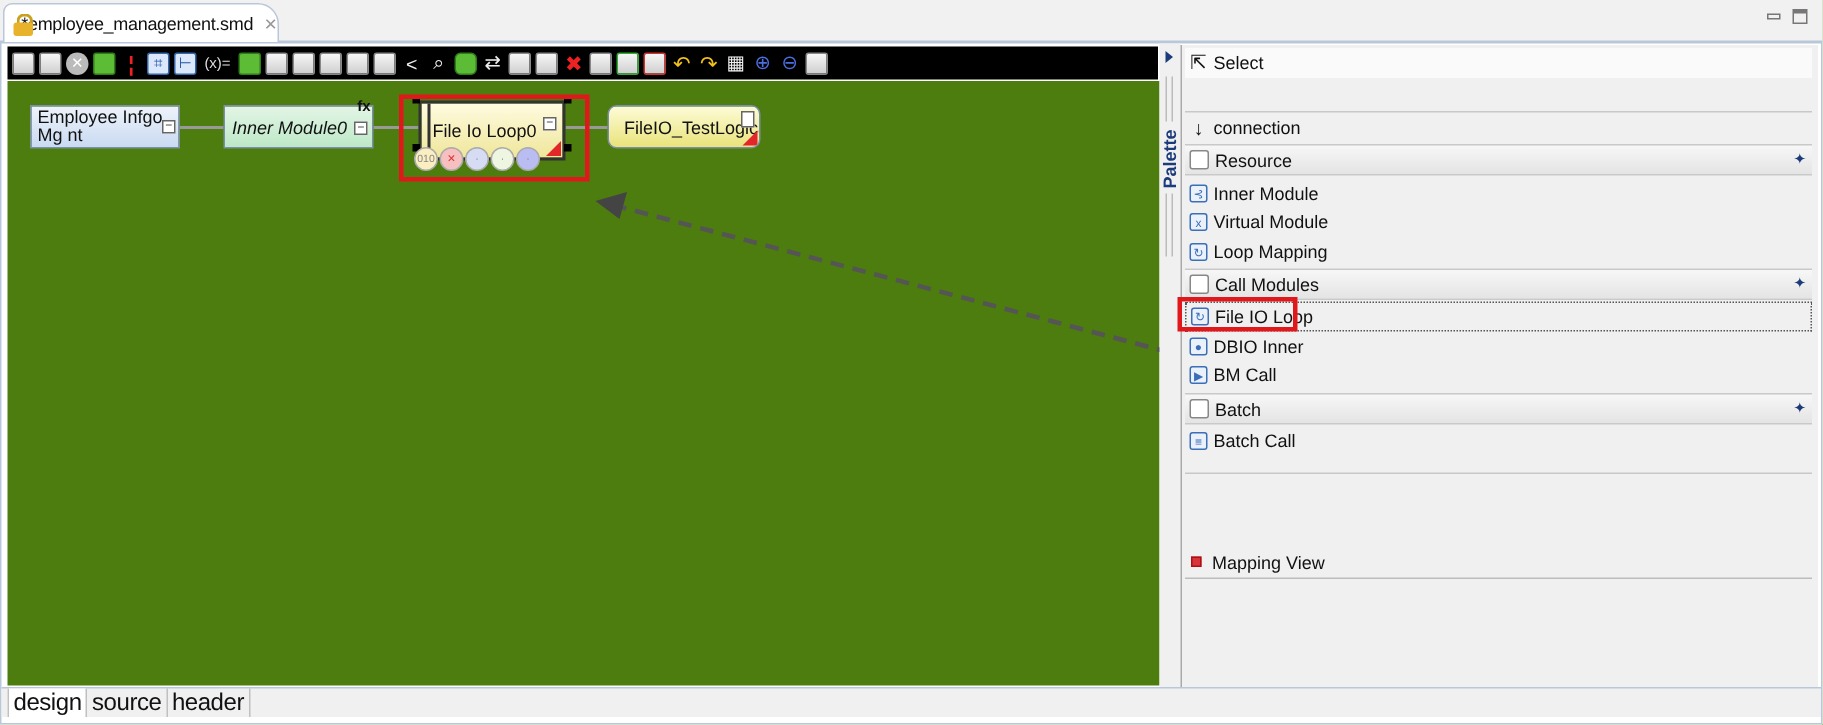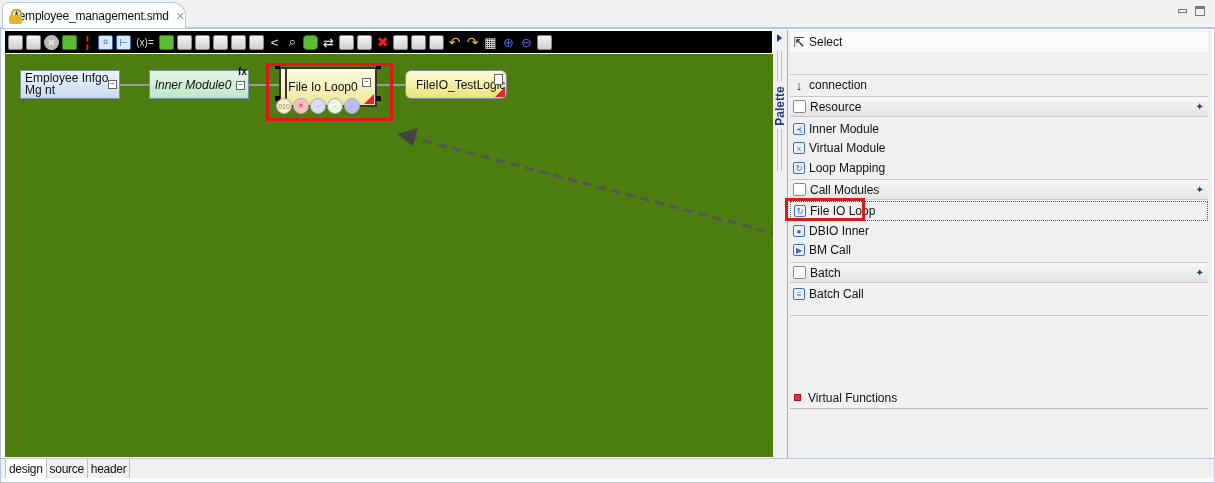--- a/index.html
+++ b/index.html
@@ -67,21 +67,21 @@
   .p-cat .chk { width: 13px; height: 13px; border: 1px solid #888; background: #fff; margin-right: 4px; border-radius: 2px; }
   .p-cat .pin { position: absolute; right: 4px; font-size: 10px; color: #1b3b7a; }
   .p-sep { position: absolute; left: 2px; right: 4px; height: 1px; background: #c8c8c8; }
   .p-selected { border: 1px dotted #555; }
   .hl-palette { left: 784px; top: 169px; width: 80px; height: 23px; }
   .view-row { position: absolute; left: 2px; right: 4px; height: 22px; display: flex; align-items: center; padding-left: 4px; border-bottom: 1px solid #bcbcbc; font-size: 12px; }
   .view-row .sq { width: 7px; height: 7px; background: #d9343c; margin-right: 7px; border: 1px solid #a11; }
 
   
   .bottom-tabs { position: absolute; left: 0; top: 429px; width: 1213px; height: 20px; background: #f0f0f0; border-top: 1px solid #b9c7da; display: flex; padding-left: 4px; }
-  .btab { height: 19px; padding: 0 3px; font-size: 12px; display: flex; align-items: center; border-right: 1px solid #c0c0c0; letter-spacing: -0.3px; }
+  .btab { height: 19px; padding: 0 3px; font-size: 16px; display: flex; align-items: center; border-right: 1px solid #c0c0c0; letter-spacing: -0.3px; }
   .btab.active { background: #fff; border-left: 1px solid #c0c0c0; }
 </style>
 </head>
 <body>
 
 <div class="tabstrip">
   <div class="tab">
     <span class="lock"></span>
     <span class="tab-label">*employee_management.smd</span>
     <span class="tab-close">✕</span>
@@ -233,23 +233,23 @@
       <span class="chk"></span>
       <span>Batch</span>
       <span class="pin">✦</span>
     </div>
     <div class="p-row" style="top:254px;">
       <span class="p-icon box">≡</span>
       <span>Batch Call</span>
     </div>
 
     <div class="p-sep" style="top:285px;"></div>
-    <div class="view-row" style="top:357px;">
+    <div class="view-row" style="top:334px;">
       <span class="sq"></span>
-      <span>Virtual Functions</span>
+      <span>Mapping View</span>
     </div>
   </div>
 
   <div class="hl-box hl-palette"></div>
 
   <div class="bottom-tabs">
     <span class="btab active">design</span>
     <span class="btab">source</span>
     <span class="btab">header</span>
   </div>

